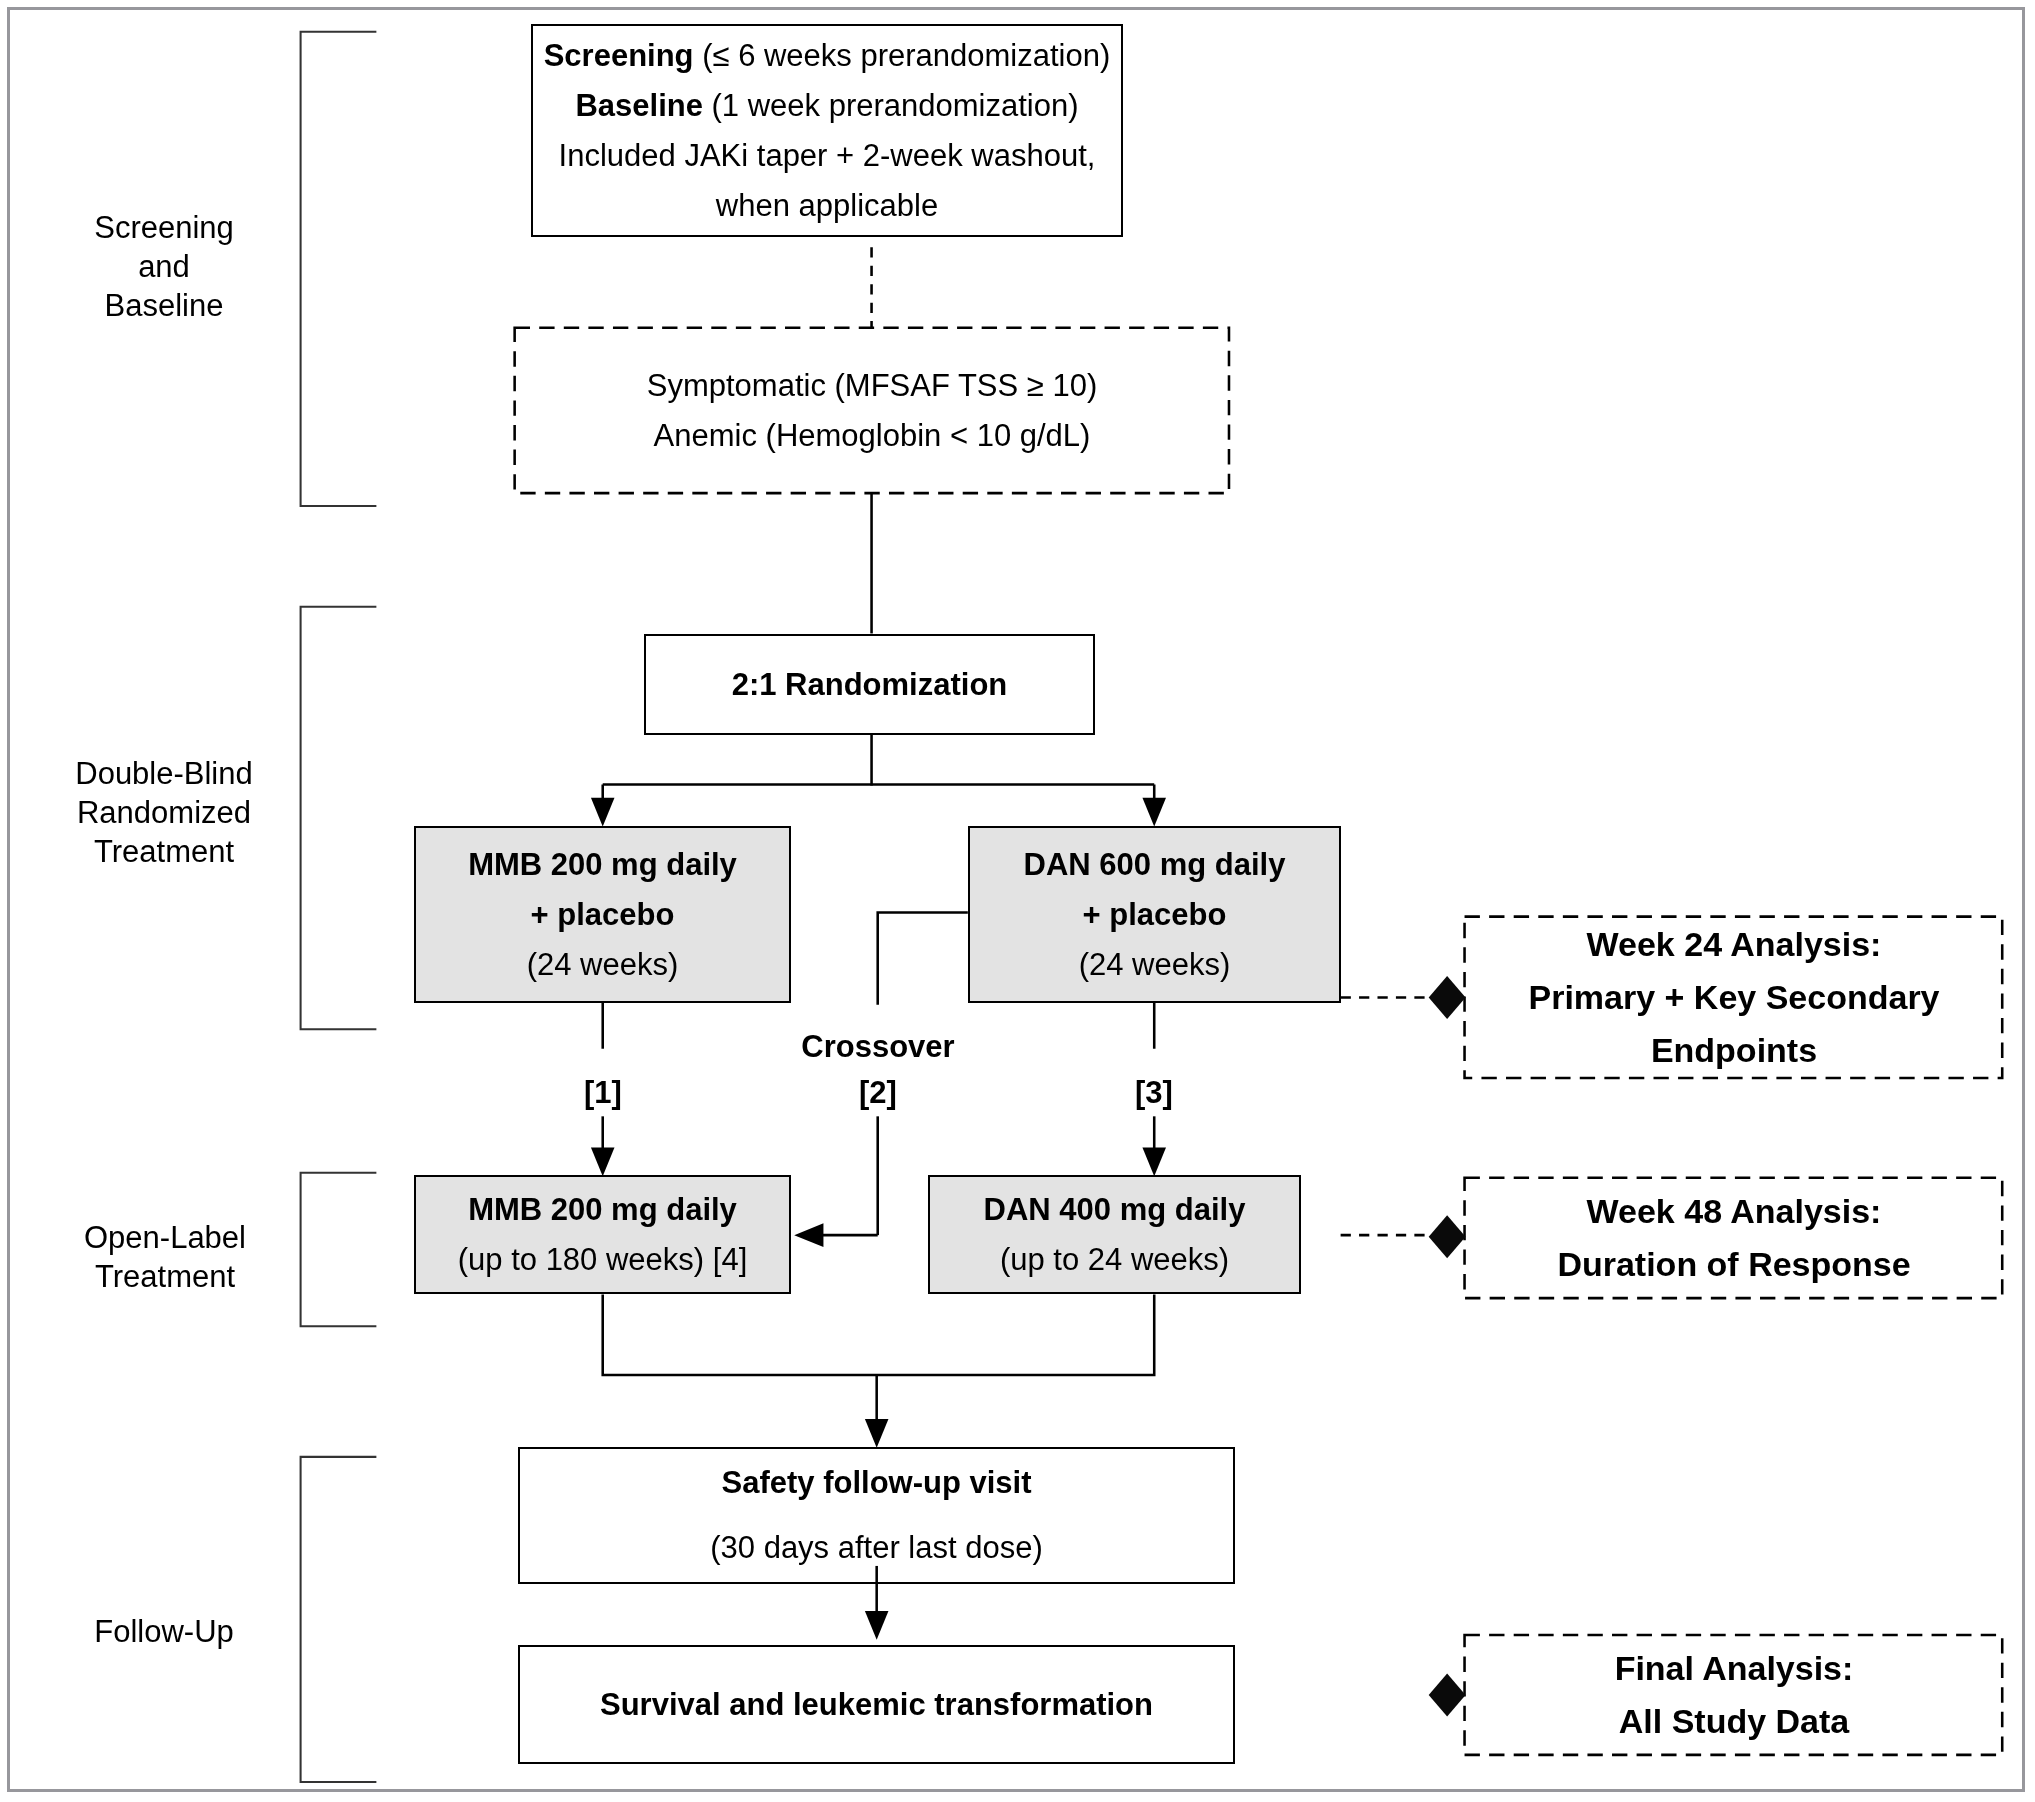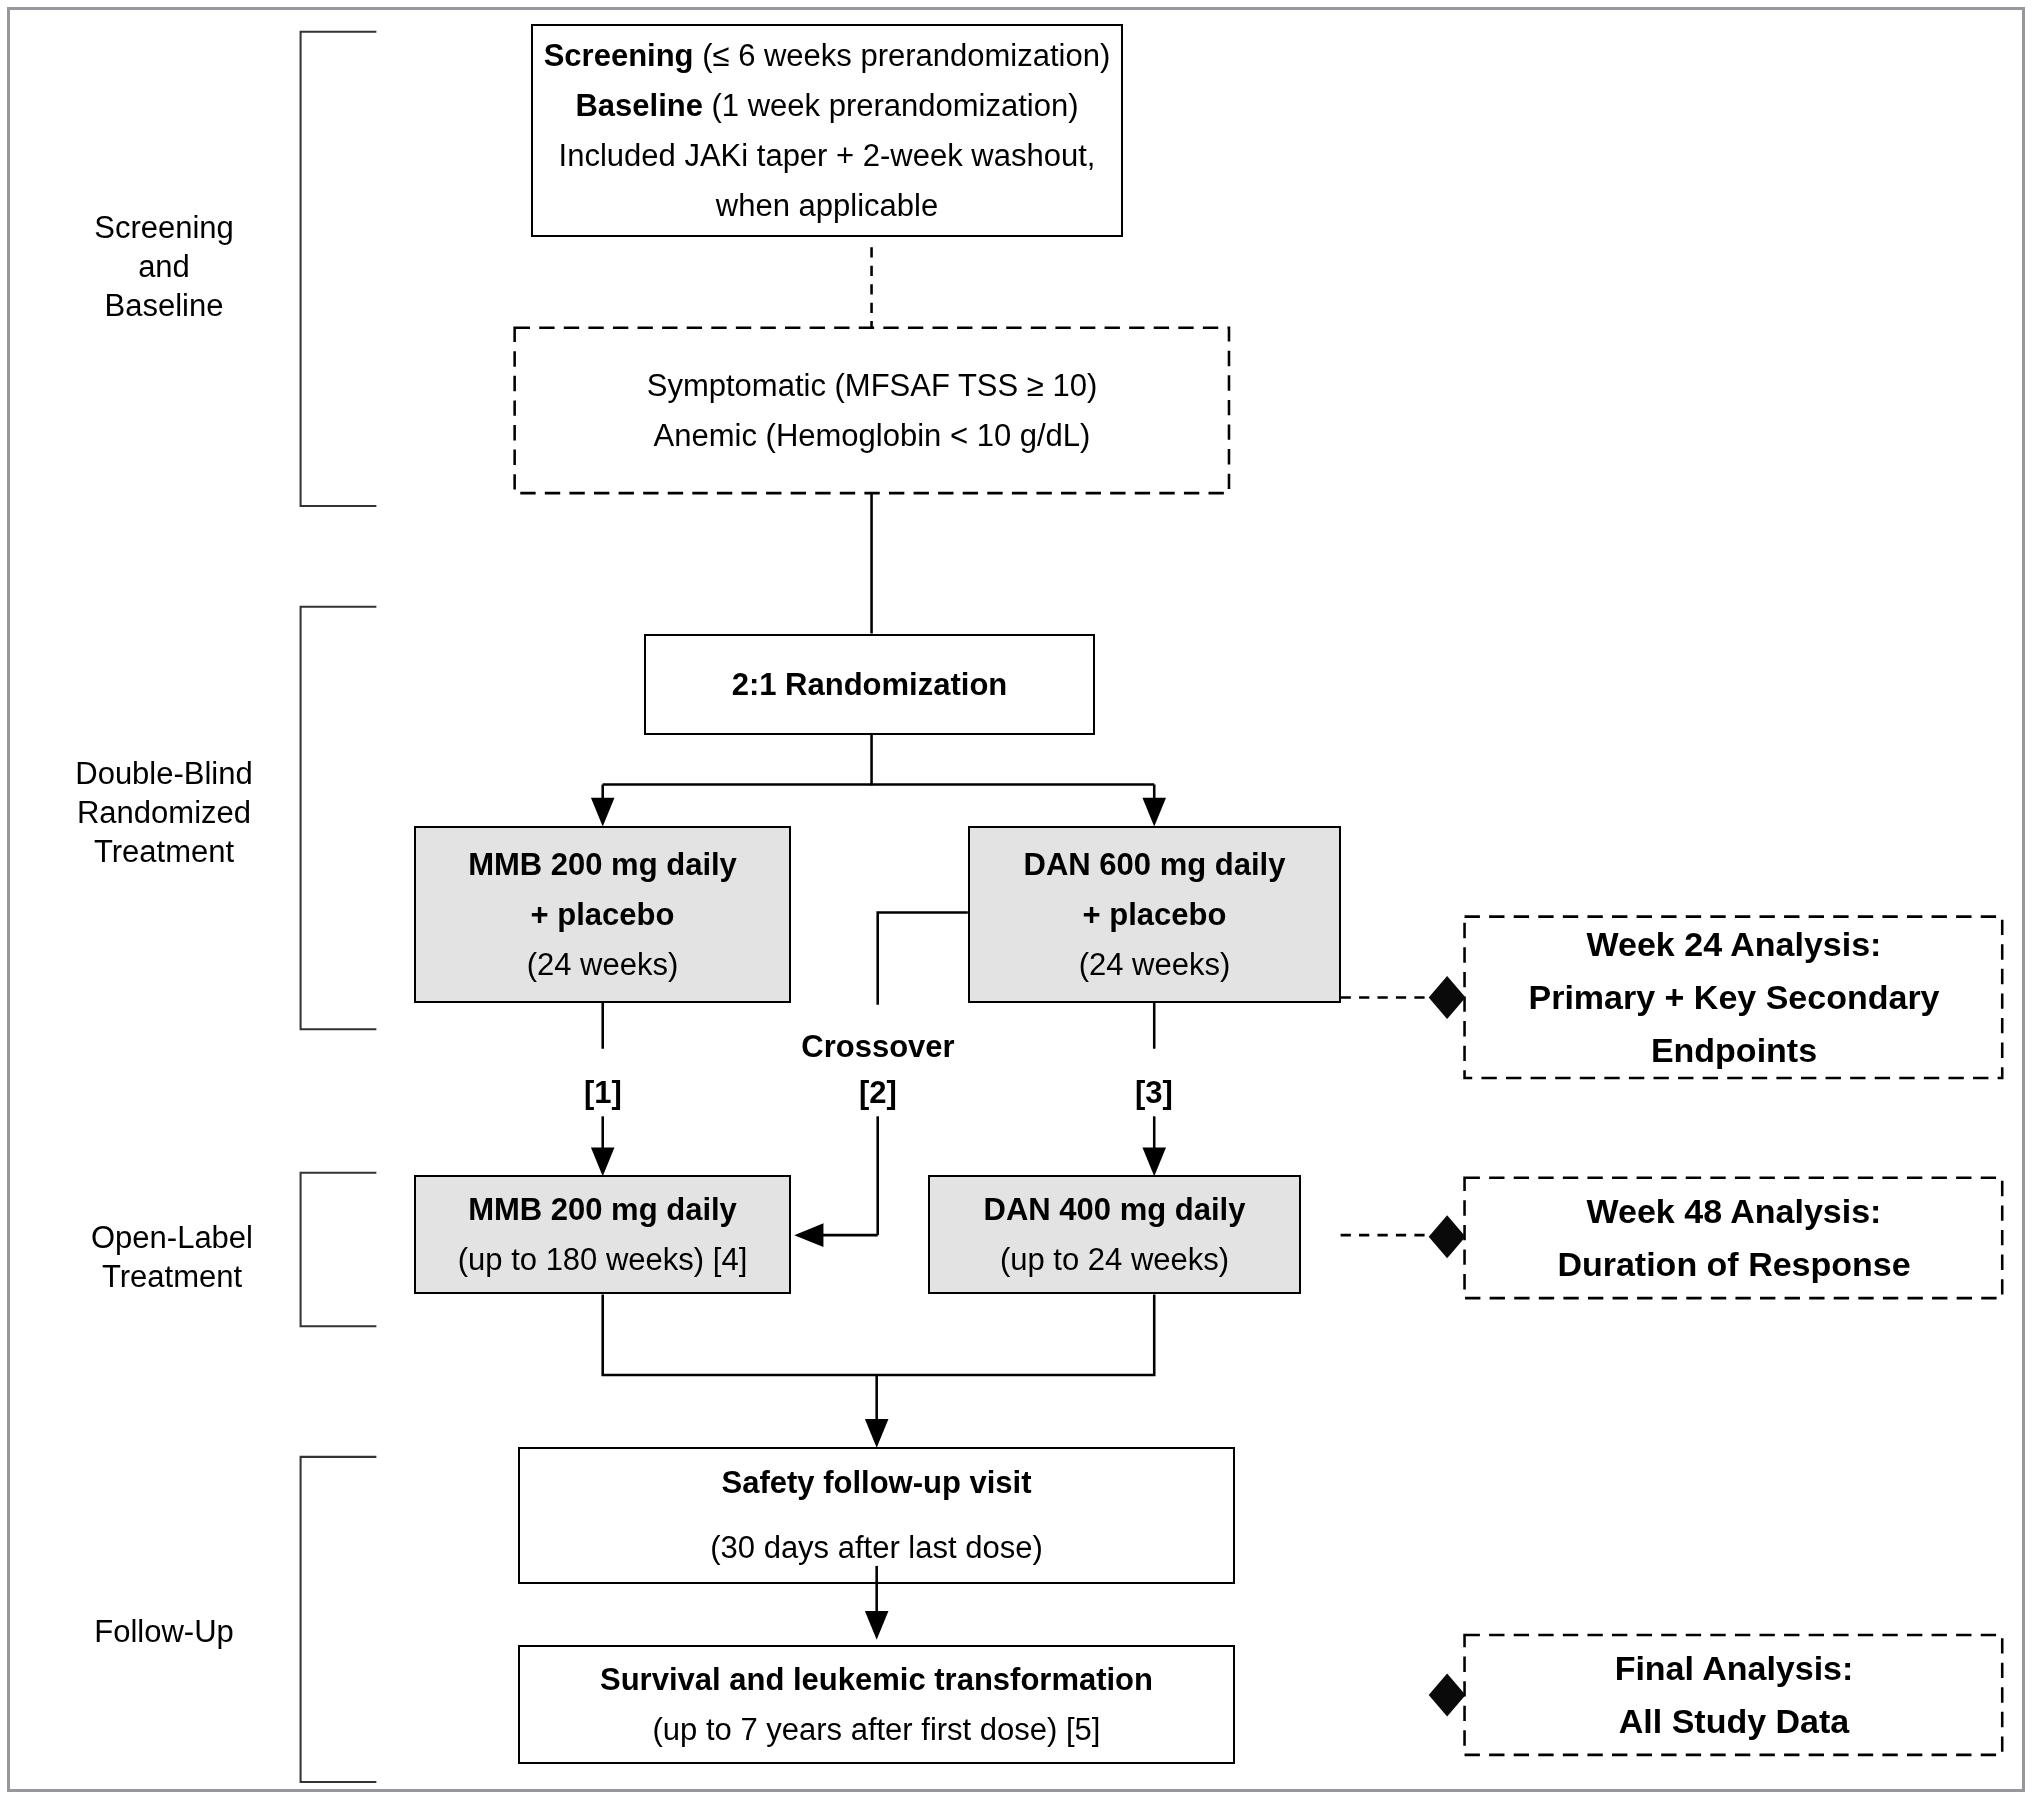--- a/index.html
+++ b/index.html
@@ -20,21 +20,21 @@
 <body>
 
 <div class="frame"></div>
 
 <div class="abs phase-label" style="left:31px;top:208px;width:266px;">Screening
 and
 Baseline</div>
 <div class="abs phase-label" style="left:31px;top:754px;width:266px;">Double-Blind
 Randomized
 Treatment</div>
-<div class="abs phase-label" style="left:39px;top:1218px;width:266px;">Open-Label
+<div class="abs phase-label" style="left:32px;top:1218px;width:266px;">Open-Label
 Treatment</div>
 <div class="abs phase-label" style="left:31px;top:1612px;width:266px;">Follow-Up</div>
 
 <div class="abs box solid" style="left:507px;top:24px;width:592px;height:213px;margin-left:24px;">
   <div><span class="b">Screening</span><span> (≤ 6 weeks prerandomization)</span></div>
   <div><span class="b">Baseline</span><span> (1 week prerandomization)</span></div>
   <div>Included JAKi taper + 2-week washout,</div>
   <div>when applicable</div>
 </div>
 
@@ -71,21 +71,20 @@
   <div class="b">DAN 400 mg daily</div>
   <div>(up to 24 weeks)</div>
 </div>
 
 <div class="abs box solid" style="left:518px;top:1447px;width:717px;height:137px;gap:15px;">
   <div class="b">Safety follow-up visit</div>
   <div>(30 days after last dose)</div>
 </div>
 <div class="abs box solid" style="left:518px;top:1639px;width:717px;height:119px;margin-top:6px;">
   <div class="b">Survival and leukemic transformation</div>
-  <div>(up to 7 years after first dose) [5]</div>
 </div>
 
 <div class="abs analysis" style="left:1465px;top:917px;width:538px;height:161px;">Week 24 Analysis:
 Primary + Key Secondary
 Endpoints</div>
 <div class="abs analysis" style="left:1465px;top:1178px;width:538px;height:120px;">Week 48 Analysis:
 Duration of Response</div>
 <div class="abs analysis" style="left:1465px;top:1635px;width:538px;height:120px;">Final Analysis:
 All Study Data</div>
 

